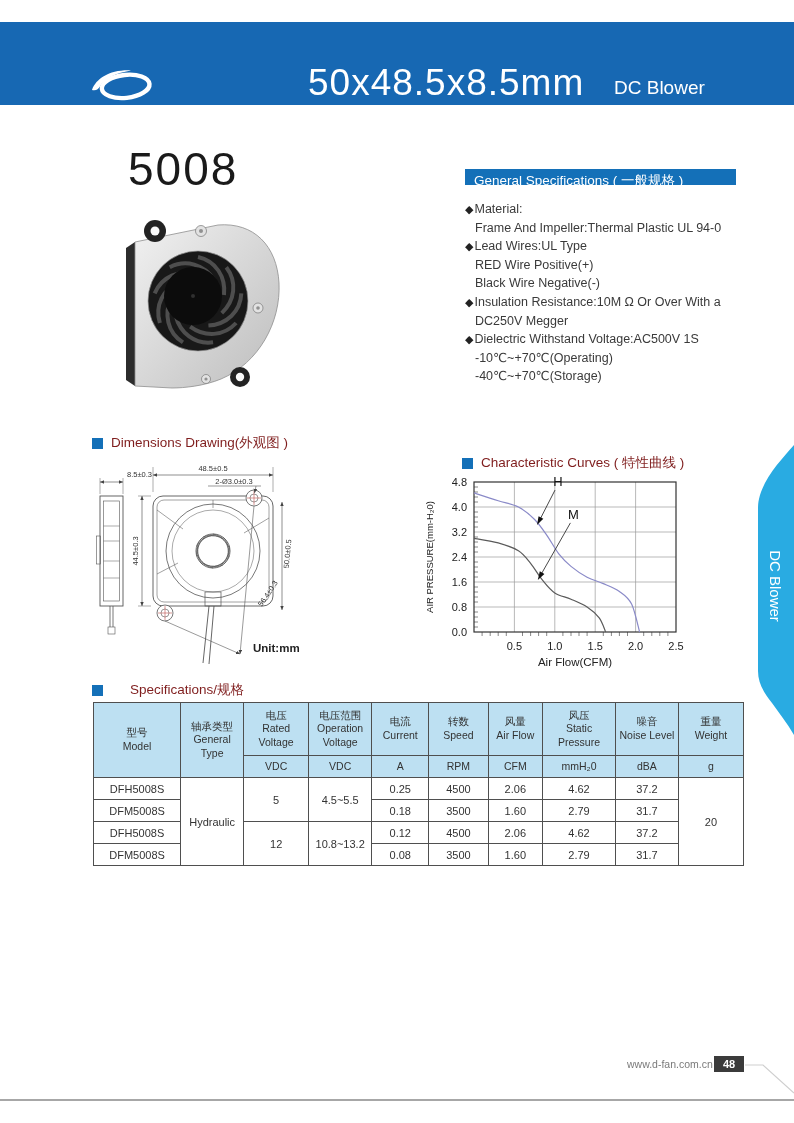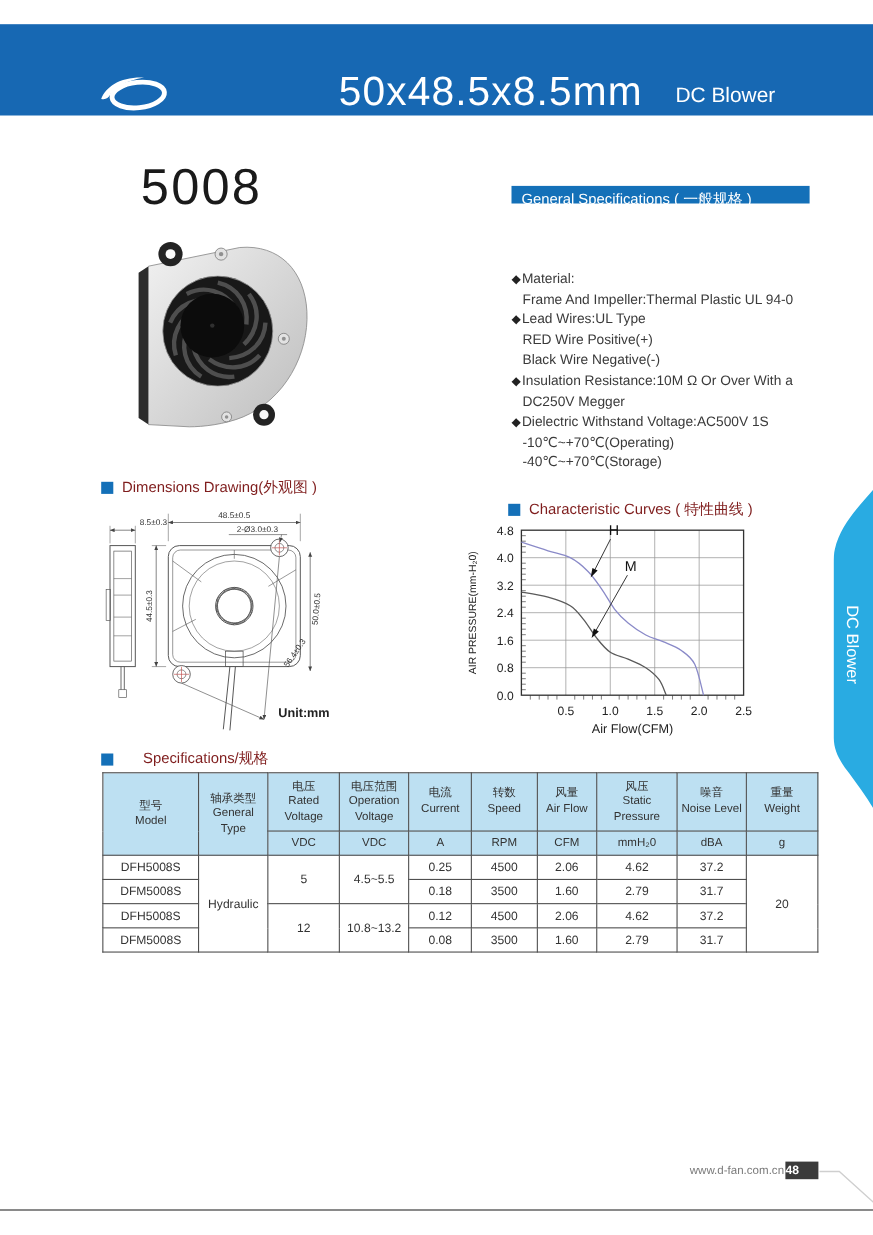--- a/index.html
+++ b/index.html
@@ -11,42 +11,42 @@
   .logo-text{position:absolute;left:160px;top:46px;font-size:32px;font-weight:bold;color:#fff;letter-spacing:1px;margin-top:41px;}
   .size-title{position:absolute;left:308px;top:40px;font-size:37px;color:#fff;letter-spacing:1px;}
   .product-label{position:absolute;left:614px;top:55px;font-size:19px;color:#fff;}
   
   .model-number{position:absolute;left:128px;top:142px;font-size:46px;color:#1a1a1a;letter-spacing:2px;}
   
   .product-photo{position:absolute;left:106px;top:198px;}
   
   .gs-title{position:absolute;left:465px;top:169px;width:271px;height:16px;line-height:24px;
             background:var(--blue-section,#1470B8);color:#fff;font-size:13.5px;padding-left:9px;box-sizing:border-box;}
-  .gs-list{position:absolute;left:465px;top:200px;width:320px;font-size:12.5px;color:#3a3a3a;margin-top:44px;}
+  .gs-list{position:absolute;left:465px;top:200px;width:320px;font-size:12.5px;color:#3a3a3a;}
   .gs-line{height:18.6px;line-height:18.6px;white-space:nowrap;}
   .gs-line.cont{padding-left:10px;}
   .dia{margin-right:1px;font-size:11px;color:#222;}
   
   .sec-title{position:absolute;display:flex;align-items:center;gap:8px;font-size:13.5px;color:#7f1d1d;}
   .sq{width:11px;height:11px;background:var(--blue-section,#1470B8);display:inline-block;}
   
   .dim-svg{position:absolute;left:88px;top:456px;}
   .chart-svg{position:absolute;left:420px;top:456px;}
   
   .spec-table{position:absolute;left:93px;top:702px;width:651px;border-collapse:collapse;table-layout:fixed;
               font-size:11px;color:#333;}
   .spec-table td{border:1px solid #4f4f4f;text-align:center;vertical-align:middle;padding:0 2px;}
   .spec-table thead td{background:var(--tbl-head,#BDE0F2);font-size:10.5px;line-height:1.3;}
   .spec-table thead tr.hrow1 td{height:52px;}
   .spec-table thead tr.hrow2 td{height:21px;}
   .spec-table tbody td{height:21px;background:#fff;font-size:11px;}
   
   .footer-site{position:absolute;left:627px;top:1058px;font-size:10.5px;color:#7a7a7a;}
   .page-box{position:absolute;left:714px;top:1056px;width:30px;height:16px;background:#3b3b3b;color:#fff;
-            font-size:11px;font-weight:bold;text-align:left;line-height:16px;}
+            font-size:11px;font-weight:bold;text-align:center;line-height:16px;}
   .footer-lines{position:absolute;left:0;top:1055px;}
   
   .side-tab{position:absolute;right:0;top:443px;}
 </style>
 </head>
 <body>
 
 <div class="page">
 
   <div class="header-bar">

